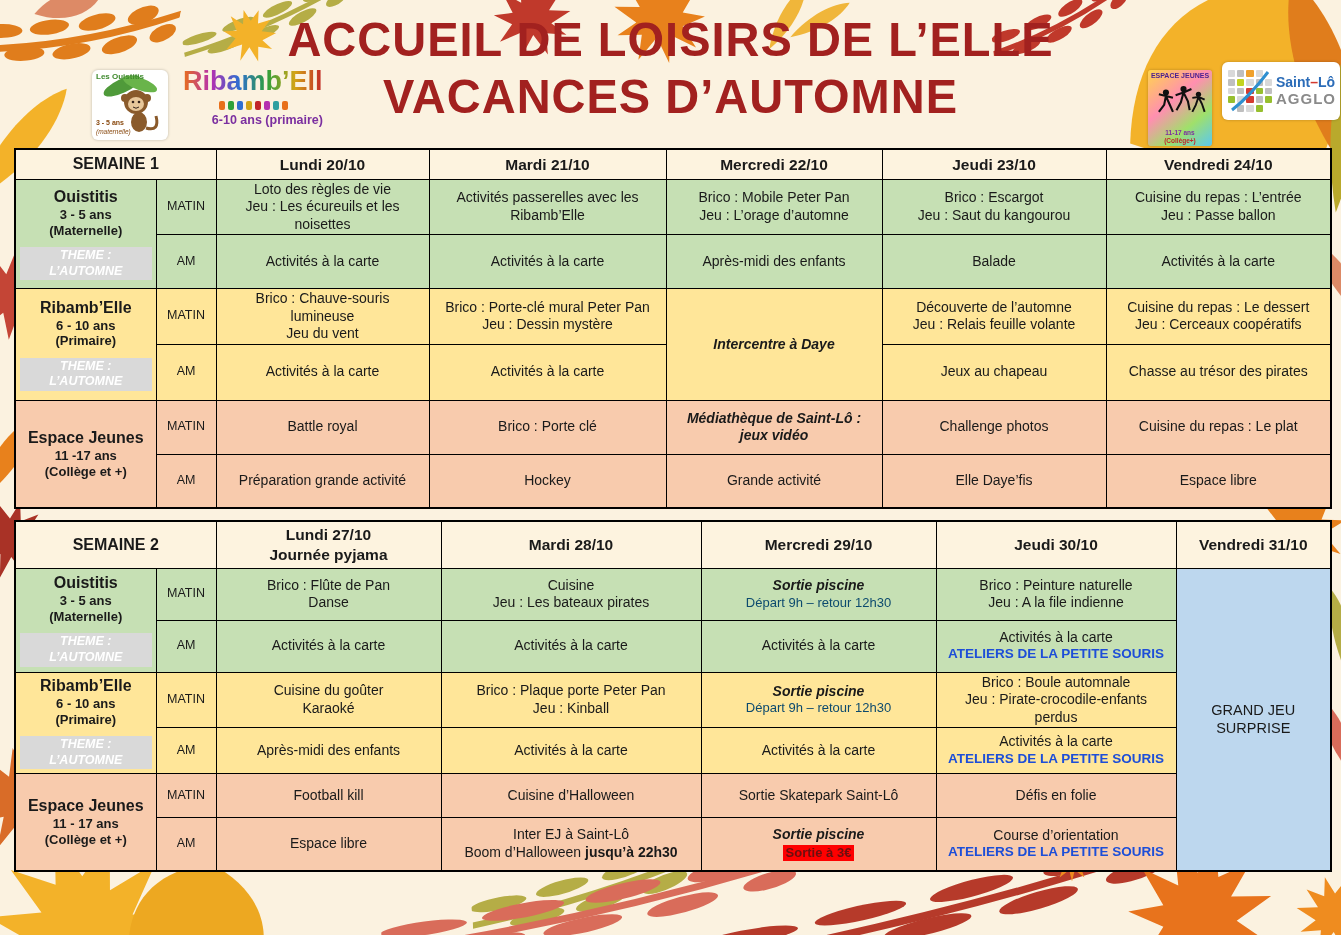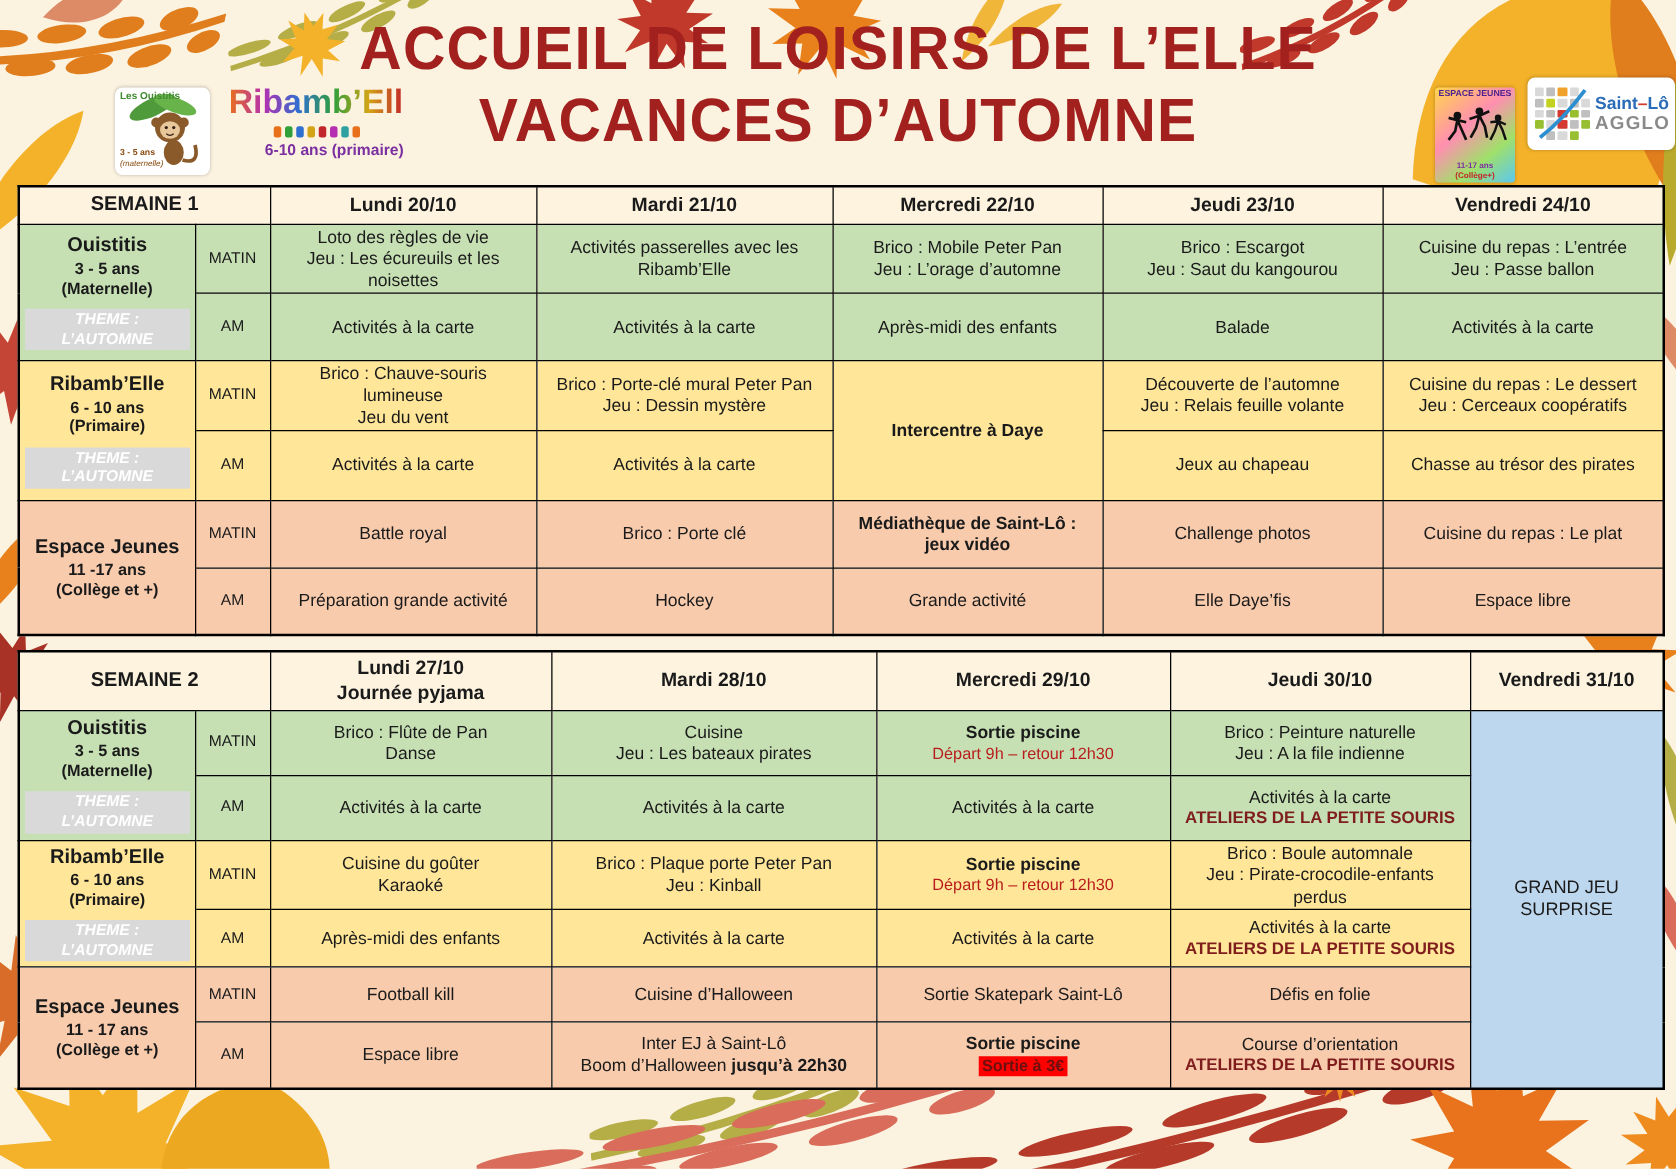--- a/index.html
+++ b/index.html
@@ -48,23 +48,23 @@
     font-size:14px;line-height:1.25;overflow:hidden;}
   th{background:#fdf3df;font-weight:bold;font-size:15.5px;}
   th.sem{font-size:16px;}
   .time{font-size:12.5px;padding:1px 2px;}
   .bg-g{background:#c6e0b4;} .bg-y{background:#ffe699;} .bg-s{background:#f8cbad;} .bg-b{background:#bdd7ee;}
   .lbl{padding:3px 4px;margin-top:29px;}
   .g-name{font-weight:bold;font-size:16px;}
   .g-age,.g-school{font-weight:bold;font-size:13px;line-height:1.2;}
   .g-theme{margin-top:9px;display:inline-block;background:#d9d9d9;color:#fff;
     font-style:italic;font-weight:bold;font-size:12.5px;padding:1px 5px;}
-  .b{font-weight:bold;}
-  .rd{color:#b91c1c;font-size:13px;}
-  .rb{color:#7f1d1d;font-weight:bold;font-size:13.5px;}
+  .b{font-weight:bold;font-style:italic;}
+  .rd{color:#0c4a6e;font-size:13px;}
+  .rb{color:#1d4ed8;font-weight:bold;font-size:13.5px;}
   .hl{display:inline-block;background:#fe0000;color:#6b0f0f;font-weight:bold;font-size:13px;padding:0 3px;}
   .blue-cell{font-size:14.5px;}
   .daysub{font-weight:bold;}
 </style>
 </head>
 <body>
 
 <svg class="defs" aria-hidden="true">
   <defs>
     <path id="p-maple" d="M50 1 57 24 76 10 68 35 94 29 75 50 97 59 72 64 81 89 57 70 50 99 43 70 19 89 28 64 3 59 25 50 6 29 32 35 24 10 43 24 Z"></path>

